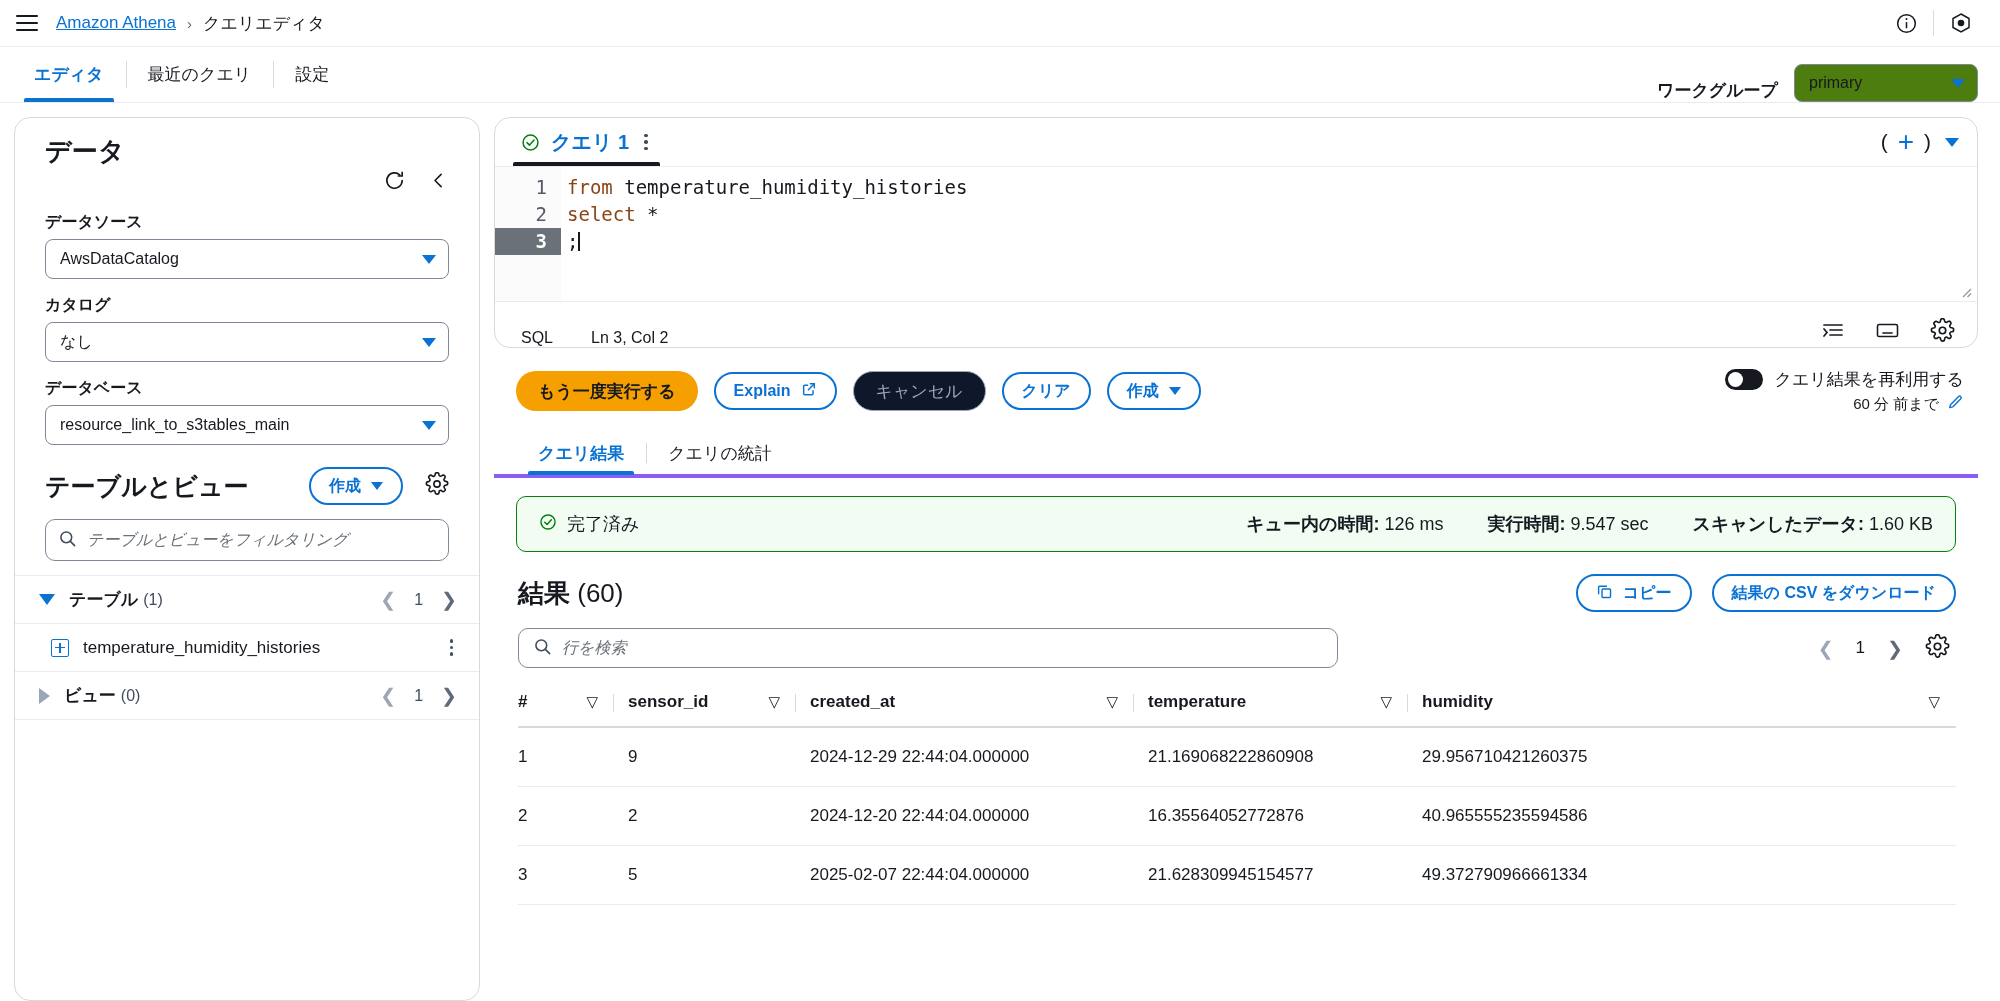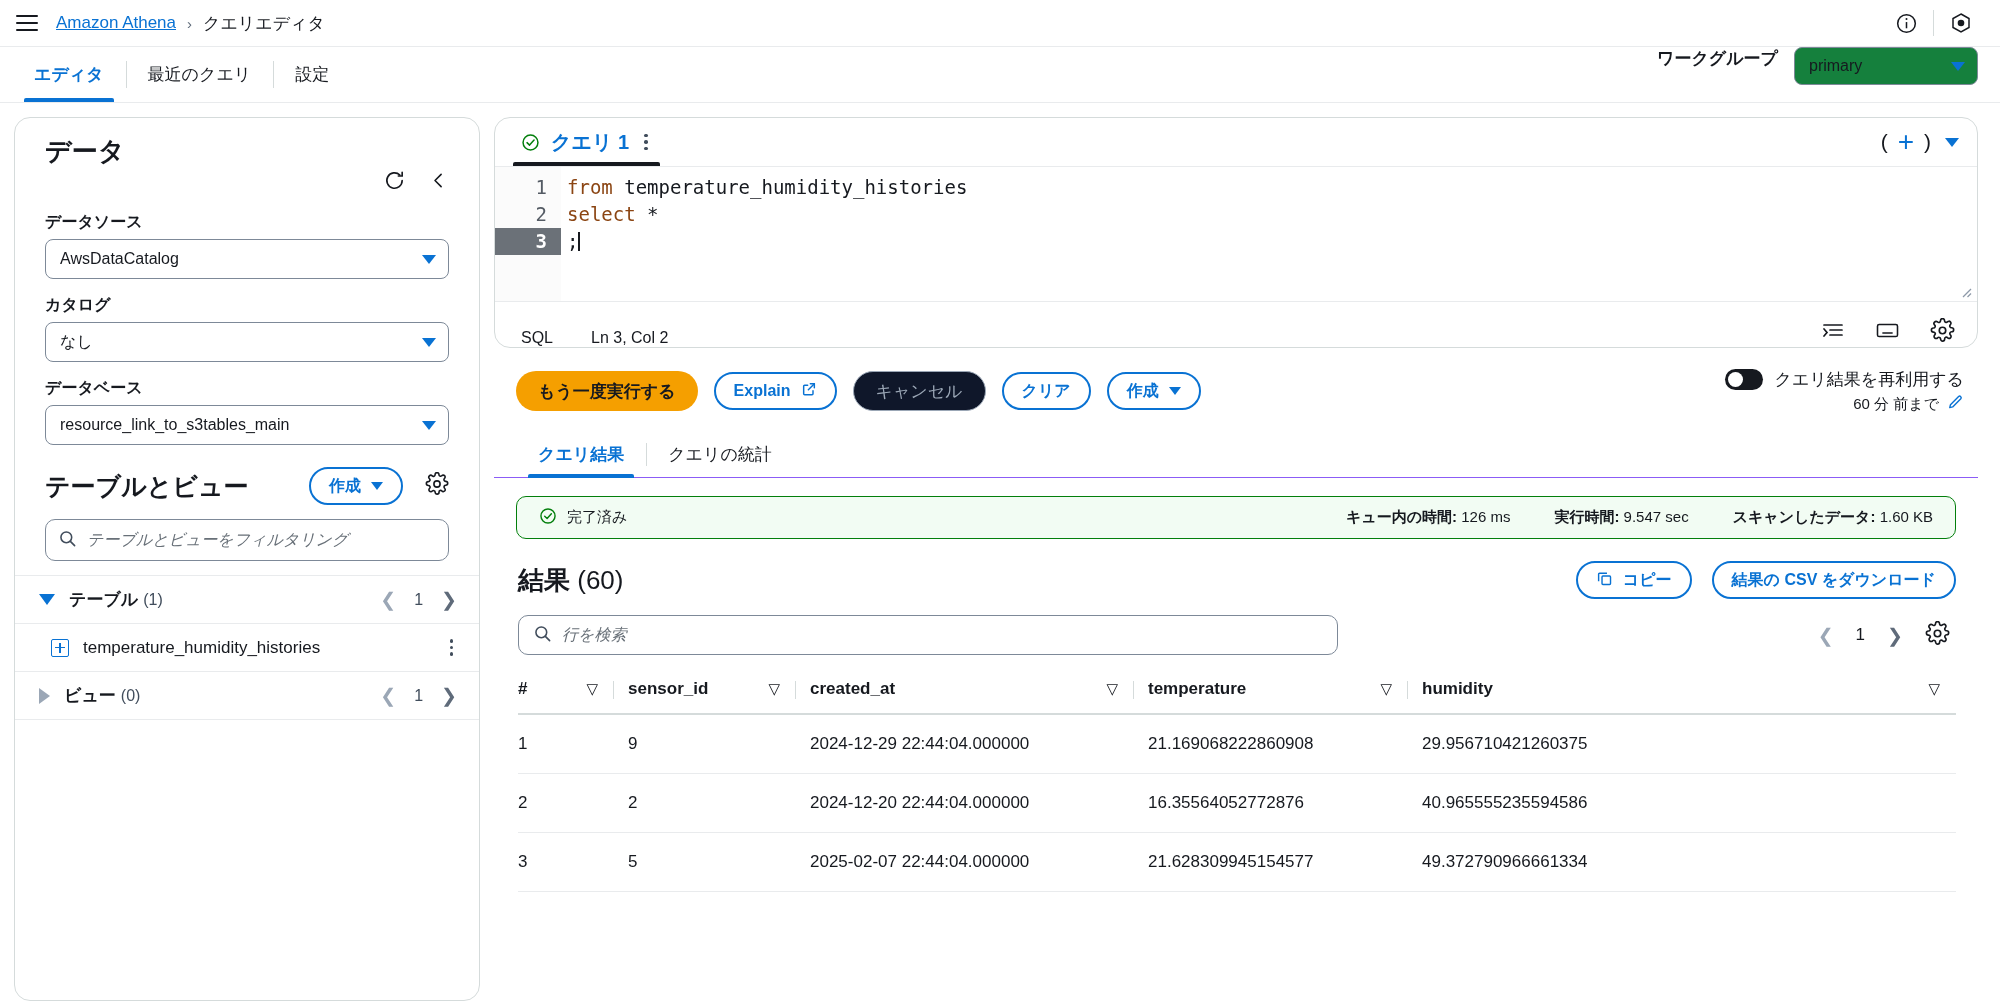--- a/index.html
+++ b/index.html
@@ -48,26 +48,26 @@
   }
   .tab + .tab::before {
     content: ""; position: absolute; left: 0; top: 14px; bottom: 14px;
     width: 1px; background: #d5dbdb;
   }
   .tab.active { color: #0972d3; font-weight: 700; }
   .tab.active::after {
     content: ""; position: absolute; left: 12px; right: 12px; bottom: 0;
     height: 4px; background: #0972d3; border-radius: 2px 2px 0 0;
   }
-  .wg-wrap { margin-left: auto; display: flex; align-items: flex-start; gap: 16px; padding-right: 22px; }
+  .wg-wrap { margin-left: auto; display: flex; align-items: flex-end; gap: 16px; padding-right: 22px; }
   .wg-label { font-size: 17px; font-weight: 700; color: #16191f; }
   .select-box {
     height: 38px; min-width: 184px;
     border: 1px solid #7d8998; border-radius: 8px;
-    background: #15803d; display: flex; align-items: center;
+    background: #4d7c0f; display: flex; align-items: center;
     padding: 0 12px 0 14px; cursor: pointer; gap: 10px;
     font-size: 16px; color: #16191f;
   }
   .select-box .val { flex: 1; white-space: nowrap; overflow: hidden; text-overflow: ellipsis; }
   .caret { width: 0; height: 0; border-left: 7px solid transparent; border-right: 7px solid transparent; border-top: 9px solid #0972d3; }
 
   
   .body { flex: 1; display: flex; min-height: 0; background: #fff; padding: 14px 22px 0 14px; gap: 14px; }
 
   
@@ -172,29 +172,29 @@
   }
   .actions-right { margin-left: auto; display: flex; flex-direction: column; align-items: flex-end; gap: 3px; padding-right: 8px; }
   .reuse-row { display: flex; align-items: center; gap: 12px; }
   .toggle { width: 38px; height: 21px; border-radius: 11px; background: #16191f; position: relative; cursor: pointer; flex: 0 0 38px; }
   .toggle .knob { position: absolute; top: 3px; left: 3px; width: 15px; height: 15px; border-radius: 50%; background: #fff; }
   .reuse-label { font-size: 17px; color: #16191f; }
   .reuse-sub { font-size: 15px; color: #16191f; display: flex; align-items: center; gap: 8px; }
 
   
   .results { margin-top: 18px; flex: 1; display: flex; flex-direction: column; min-height: 0; }
-  .res-tabs { display: flex; align-items: stretch; height: 46px; border-bottom: 1px solid #8b5cf6; padding-left: 22px; }
+  .res-tabs { display: flex; align-items: stretch; height: 46px; border-bottom: 4px solid #8b5cf6; padding-left: 22px; }
   .res-tab { display: flex; align-items: center; padding: 0 22px; font-size: 17px; cursor: pointer; position: relative; color: #16191f; }
   .res-tab + .res-tab::before { content: ""; position: absolute; left: 0; top: 11px; bottom: 11px; width: 1px; background: #d5dbdb; }
   .res-tab.active { color: #0972d3; font-weight: 700; }
   .res-tab.active::after { content: ""; position: absolute; left: 12px; right: 12px; bottom: -1px; height: 4px; background: #0972d3; border-radius: 2px 2px 0 0; }
 
   .alert {
-    margin: 18px 22px 0 22px; height: 43px; border: 1.5px solid #037f0c; border-radius: 10px;
-    background: #f2fcf3; display: flex; align-items: center; padding: 0 22px; font-size: 15px; color: #16191f;
+    margin: 18px 22px 0 22px; height: 56px; border: 1.5px solid #037f0c; border-radius: 10px;
+    background: #f2fcf3; display: flex; align-items: center; padding: 0 22px; font-size: 18px; color: #16191f;
   }
   .alert .ok { display: flex; align-items: center; gap: 10px; color: #16191f; }
   .alert-metrics { margin-left: auto; display: flex; align-items: center; gap: 44px; }
   .alert-metrics b { font-weight: 700; }
 
   .res-head { display: flex; align-items: center; padding: 22px 22px 0 24px; }
   .res-title { font-size: 26px; font-weight: 700; }
   .res-title .n { font-weight: 400; }
   .res-head-btns { margin-left: auto; display: flex; align-items: center; gap: 20px; }
 

